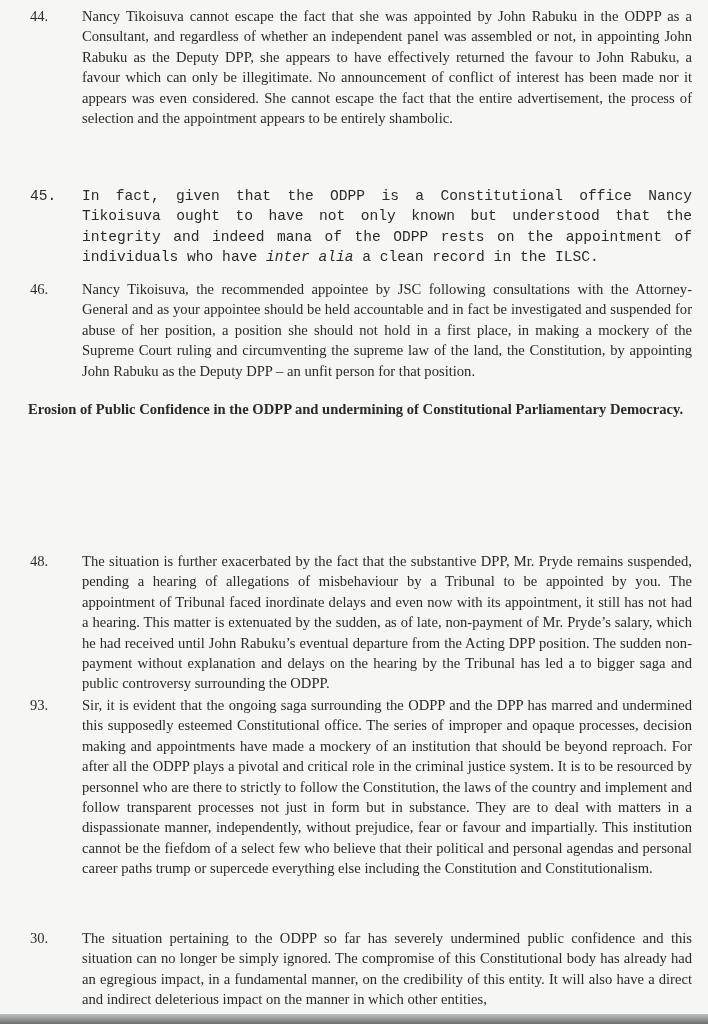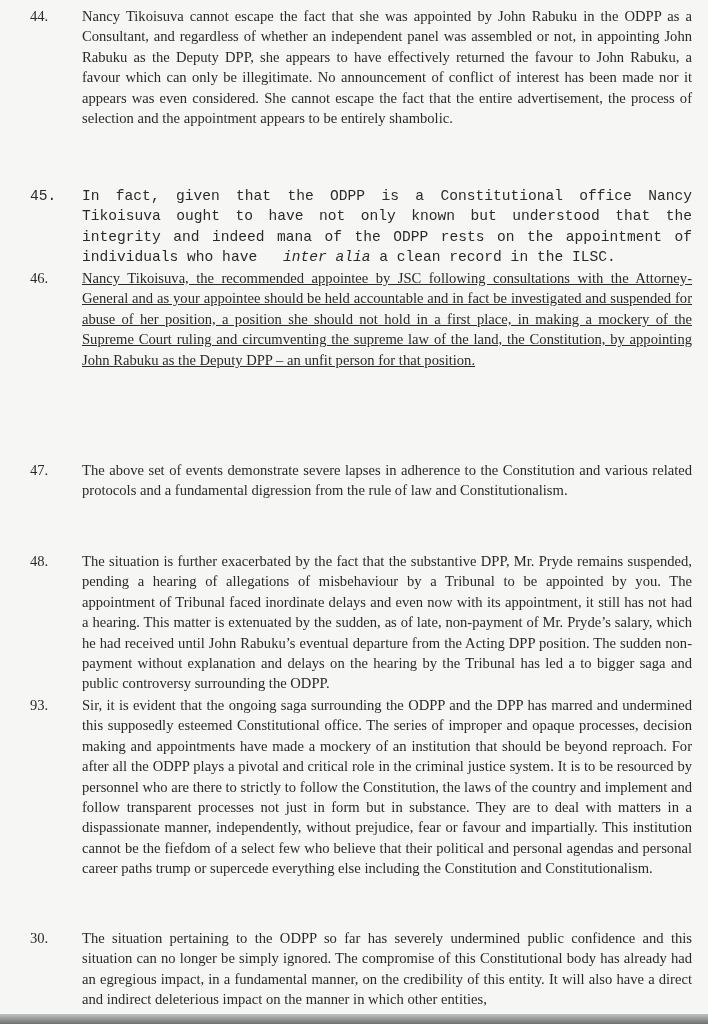--- a/index.html
+++ b/index.html
@@ -30,51 +30,48 @@
     }
     .heading {
       position: absolute;
       left: 28px; width: 658px;
       font-weight: bold;
       font-size: 14.6px;
       line-height: 20px;
       text-align: justify;
       text-align-last: left;
     }
-    em { font-style: italic; margin-left: 17px; }
+    em { font-style: italic; }
     .bottom-bar {
       position: absolute; left: 0; top: 1014px; width: 708px; height: 10px;
       background: linear-gradient(#bfc2c0, #6e706f);
     }
   </style>
 </head>
 <body>
 
 <div class="page">
 
   <div class="para" style="top:6px;">
     <span class="num">44.</span>
     <div class="body">Nancy Tikoisuva cannot escape the fact that she was appointed by John Rabuku in the ODPP as a Consultant, and regardless of whether an independent panel was assembled or not, in appointing John Rabuku as the Deputy DPP, she appears to have effectively returned the favour to John Rabuku, a favour which can only be illegitimate. No announcement of conflict of interest has been made nor it appears was even considered. She cannot escape the fact that the entire advertisement, the process of selection and the appointment appears to be entirely shambolic.</div>
   </div>
 
   <div class="para" style="top:186px;font-family:Liberation Mono, monospace;">
     <span class="num">45.</span>
     <div class="body"><span>In fact, given that the ODPP is a Constitutional office Nancy Tikoisuva ought to have not only known but understood that the integrity and indeed mana of the ODPP rests on the appointment of individuals who have </span><em>inter alia</em><span> a clean record in the ILSC.</span></div>
   </div>
 
-  <div class="para" style="top:268px;text-decoration:underline;">
+  <div class="para" style="top:279px;">
     <span class="num">46.</span>
     <div class="body">Nancy Tikoisuva, the recommended appointee by JSC following consultations with the Attorney-General and as your appointee should be held accountable and in fact be investigated and suspended for abuse of her position, a position she should not hold in a first place, in making a mockery of the Supreme Court ruling and circumventing the supreme law of the land, the Constitution, by appointing John Rabuku as the Deputy DPP – an unfit person for that position.</div>
   </div>
 
+  <div class="heading" style="top:399px;">Erosion of Public Confidence in the ODPP and undermining of Constitutional Parliamentary Democracy.</div>
 
-  <div class="para" style="top:460px;">
-    <span class="num">47.</span>
-    <div class="body">The above set of events demonstrate severe lapses in adherence to the Constitution and various related protocols and a fundamental digression from the rule of law and Constitutionalism.</div>
-  </div>
 
   <div class="para" style="top:551px;">
     <span class="num">48.</span>
     <div class="body">The situation is further exacerbated by the fact that the substantive DPP, Mr. Pryde remains suspended, pending a hearing of allegations of misbehaviour by a Tribunal to be appointed by you. The appointment of Tribunal faced inordinate delays and even now with its appointment, it still has not had a hearing. This matter is extenuated by the sudden, as of late, non-payment of Mr. Pryde’s salary, which he had received until John Rabuku’s eventual departure from the Acting DPP position. The sudden non-payment without explanation and delays on the hearing by the Tribunal has led a to bigger saga and public controversy surrounding the ODPP.</div>
   </div>
 
   <div class="para" style="top:695px;">
     <span class="num">93.</span>
     <div class="body">Sir, it is evident that the ongoing saga surrounding the ODPP and the DPP has marred and undermined this supposedly esteemed Constitutional office. The series of improper and opaque processes, decision making and appointments have made a mockery of an institution that should be beyond reproach. For after all the ODPP plays a pivotal and critical role in the criminal justice system. It is to be resourced by personnel who are there to strictly to follow the Constitution, the laws of the country and implement and follow transparent processes not just in form but in substance. They are to deal with matters in a dispassionate manner, independently, without prejudice, fear or favour and impartially. This institution cannot be the fiefdom of a select few who believe that their political and personal agendas and personal career paths trump or supercede everything else including the Constitution and Constitutionalism.</div>
   </div>

